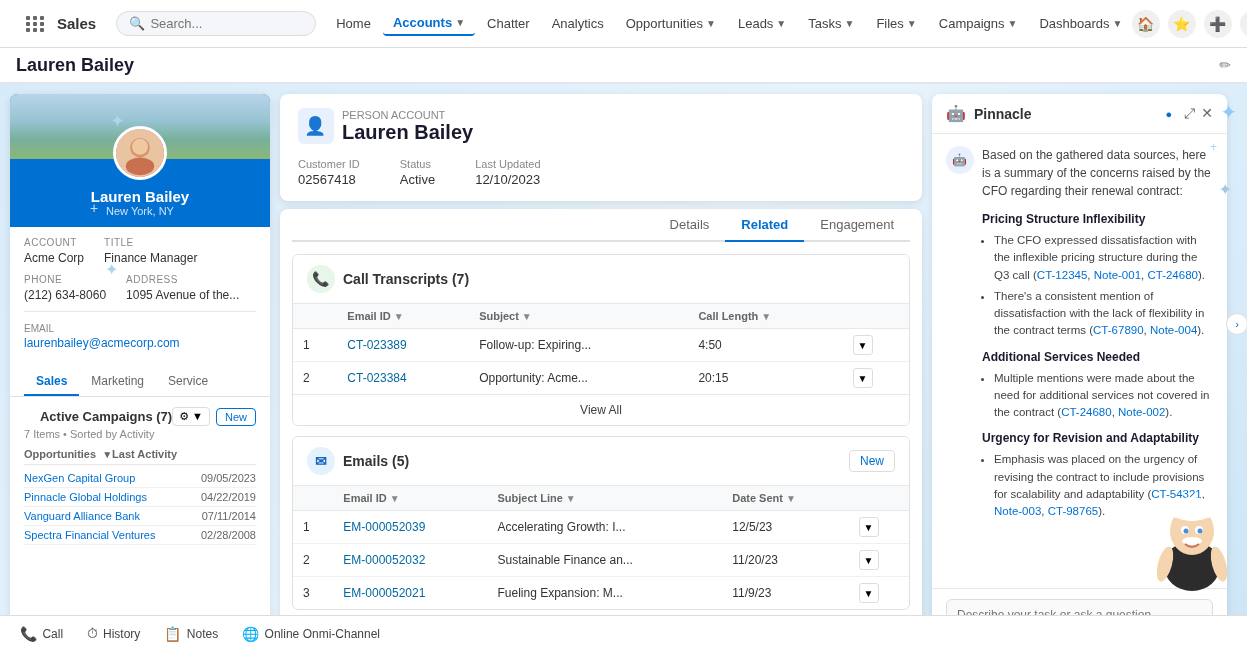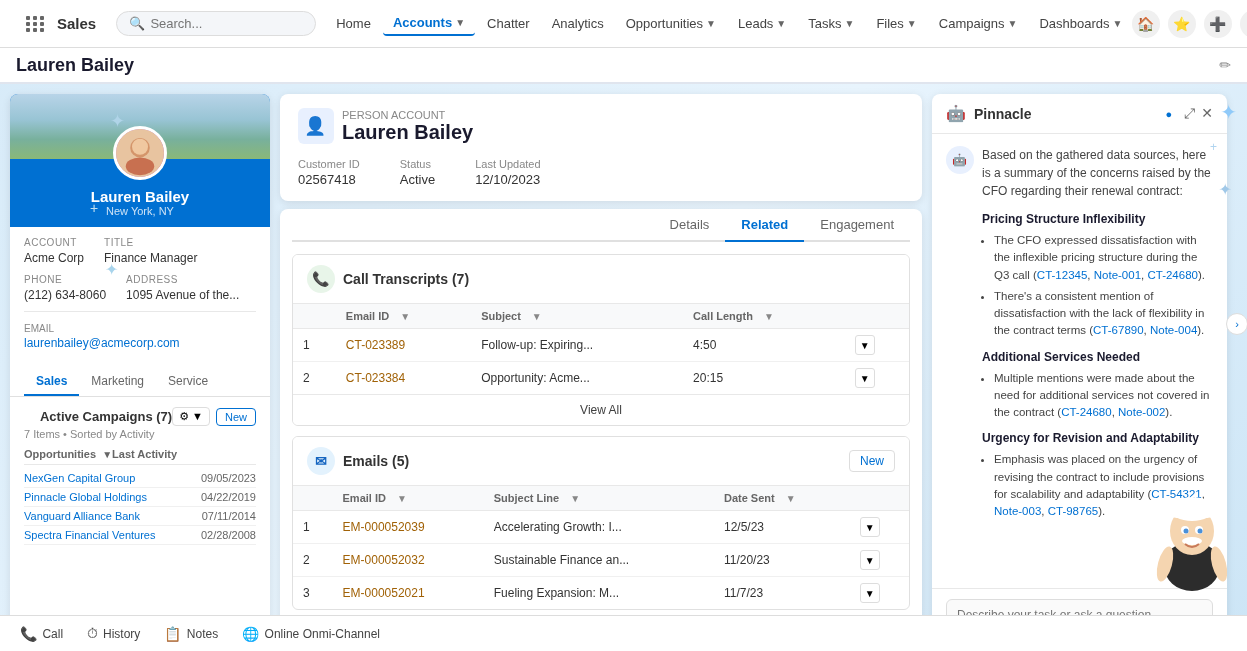--- a/index.html
+++ b/index.html
@@ -424,21 +424,21 @@
       font-weight: 600;
       font-size: 11px;
       border-bottom: 1px solid #e8e8e8;
     }
     .data-table td {
       padding: 6px 10px;
       border-bottom: 1px solid #f0f0f0;
       color: #333;
     }
     .data-table tr:last-child td { border-bottom: none; }
-    .link-text { color: #a16207; cursor: pointer; }
+    .link-text { color: #0369a1; cursor: pointer; }
     .view-all {
       text-align: center;
       padding: 8px;
       font-size: 12px;
       color: #404040;
       cursor: pointer;
       border-top: 1px solid #e8e8e8;
       background: white;
     }
     .row-num { color: #888; }
@@ -571,21 +571,21 @@
       color: #0070d2;
       border-radius: 4px;
       padding: 3px 10px;
       font-size: 12px;
       cursor: pointer;
     }
 
     .th-sort {
       display: flex;
       align-items: center;
-      gap: 11px;
+      gap: 3px;
     }
 
     
     .grid-icon {
       display: grid;
       grid-template-columns: repeat(3, 5px);
       grid-gap: 2px;
       padding: 4px;
     }
     .grid-dot {
@@ -899,21 +899,21 @@
                 <td>Sustainable Finance an...</td>
                 <td>11/20/23</td>
                 <td>
                     <button class="dropdown-btn">▼</button>
                   </td>
               </tr>
               <tr>
                 <td class="row-num">3</td>
                 <td><span class="link-text">EM-000052021</span></td>
                 <td>Fueling Expansion: M...</td>
-                <td>11/7/23</td>
+                <td>11/9/23</td>
                 <td>
                     <button class="dropdown-btn">▼</button>
                   </td>
               </tr>
             </tbody>
           </table>
         </div>
 
       </div>
     </div>

